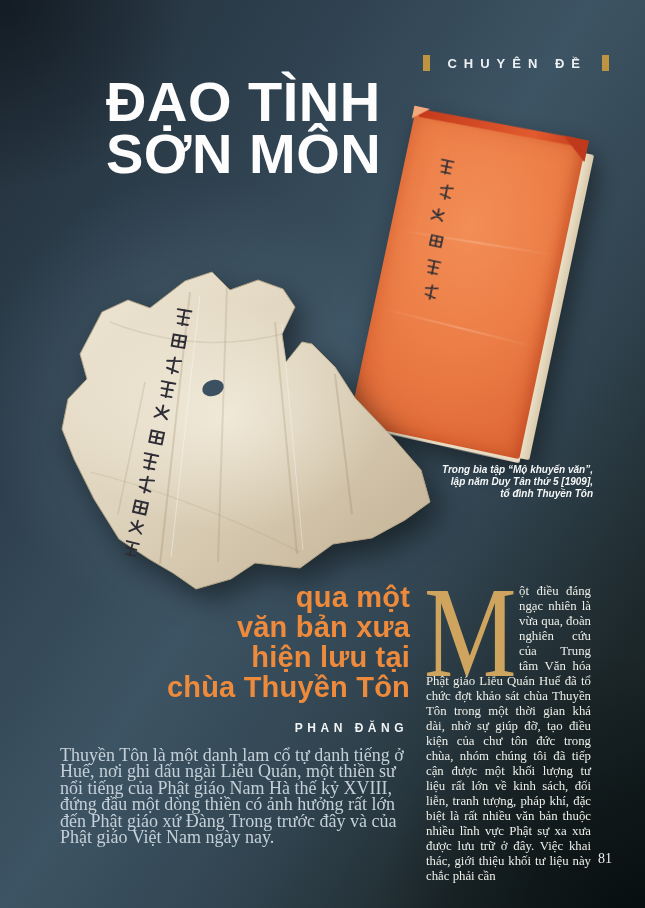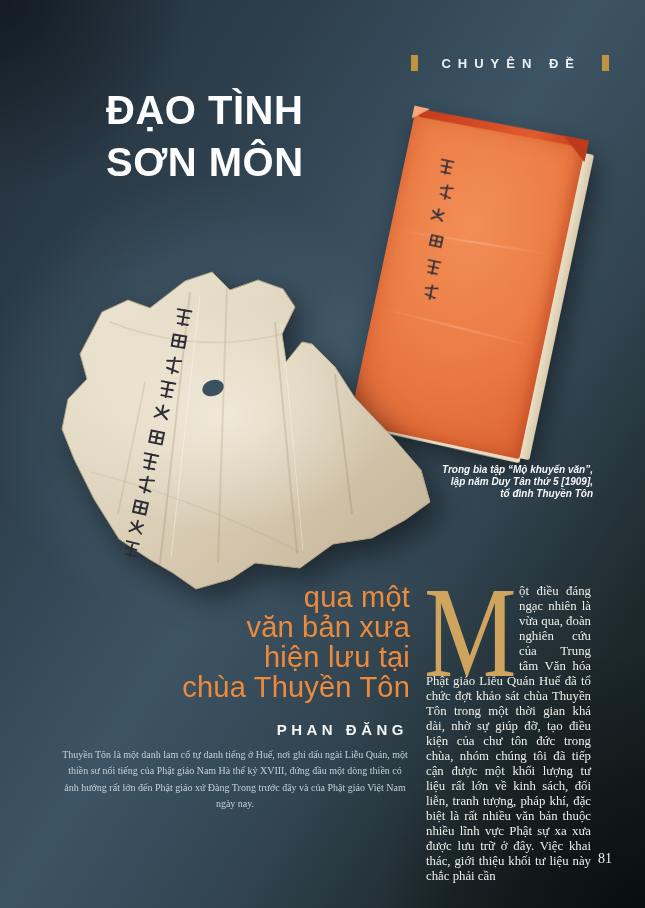--- a/index.html
+++ b/index.html
@@ -6,26 +6,26 @@
   .page{
     position:relative;width:645px;height:908px;overflow:hidden;
     font-family:"Liberation Sans",sans-serif;
     background:
       radial-gradient(46% 34% at 30% 44%, rgba(90,118,136,.55), rgba(90,118,136,0) 72%),
       radial-gradient(42% 30% at 0% 0%, rgba(8,14,20,.6), rgba(8,14,20,0) 70%),
       radial-gradient(55% 42% at 98% 102%, rgba(3,9,9,.75), rgba(3,9,9,0) 72%),
       linear-gradient(123deg,#232f3a 0%,#2e404e 26%,#3d5464 48%,#314450 66%,#1d282b 84%,#131d1e 100%);
   }
   
-  .section-head{position:absolute;top:55px;right:36px;display:flex;align-items:center;gap:21px;}
+  .section-head{position:absolute;top:55px;right:36px;display:flex;align-items:center;gap:15px;}
   .gold-bar{width:7px;height:16px;background:#bf9440;}
   .section-label{font-size:13px;font-weight:600;letter-spacing:7px;color:#edf1f3;text-indent:2px;}
   
-  .title{position:absolute;left:106px;top:84px;color:#fdfdfd;font-weight:800;
-         font-size:40px;line-height:52px;letter-spacing:.5px;}
+  .title{position:absolute;left:106px;top:76px;color:#fdfdfd;font-weight:800;
+         font-size:56px;line-height:52px;letter-spacing:.5px;}
   
   .book{position:absolute;left:416px;top:108px;width:188px;height:326px;
         transform:rotate(12deg);transform-origin:0 0;z-index:2;
         filter:drop-shadow(7px 11px 13px rgba(0,0,0,.45));}
   .book .pages-right{position:absolute;left:171px;top:9px;width:13px;height:312px;
         background:linear-gradient(90deg,#f0e7d0,#d8c9ab);border-radius:2px;}
   .book .pages-bottom{position:absolute;left:3px;top:317px;width:172px;height:8px;
         background:#e9dcc2;border-radius:2px;transform:rotate(.6deg);}
   .book .cover{position:absolute;left:0;top:0;width:174px;height:322px;border-radius:3px;
         background:radial-gradient(120% 95% at 45% 32%,#f28e56 0%,#ec7d46 42%,#e26d3a 72%,#d55f31 100%);
@@ -42,26 +42,26 @@
   .book .crease.c2{top:205px;transform:rotate(2deg);}
   .book-callig{position:absolute;left:24px;top:38px;}
   
   .manuscript{position:absolute;left:50px;top:262px;width:385px;height:332px;z-index:3;
         filter:drop-shadow(9px 13px 15px rgba(0,0,0,.5));}
   
   .caption{position:absolute;right:52px;top:464px;width:212px;text-align:right;
         font-style:italic;font-weight:700;font-size:10px;line-height:11.8px;color:#f5f7f7;z-index:4;}
   
   .subtitle{position:absolute;right:235px;top:582px;text-align:right;color:#ee8a3c;
-        font-weight:400;font-size:29px;line-height:30px;letter-spacing:.2px;z-index:4;}
-  .author{position:absolute;right:237px;top:721px;font-size:15px;font-weight:700;
+        font-weight:700;font-size:29px;line-height:30px;letter-spacing:.2px;z-index:4;}
+  .author{position:absolute;right:237px;top:721px;font-size:12px;font-weight:700;
         letter-spacing:4.5px;color:#f1f4f5;}
   
-  .intro{position:absolute;left:60px;top:747px;width:350px;text-align:center;
-        font-family:"Liberation Serif",serif;font-size:10px;line-height:16.4px;color:#c5d0d8;}
+  .intro{position:absolute;left:60px;top:747px;width:350px;text-align:left;
+        font-family:"Liberation Serif",serif;font-size:18px;line-height:16.4px;color:#c5d0d8;}
   
   .article{position:absolute;left:426px;top:584px;width:165px;text-align:justify;
         font-family:"Liberation Serif",serif;font-size:12.8px;line-height:15px;color:#edefe9;}
   .dropcap{float:left;width:90px;height:87px;overflow:visible;color:#cfa45f;
         font-family:"Liberation Serif",serif;font-size:130px;line-height:92px;
         transform:scaleX(.8);transform-origin:0 55%;margin:2px 5px 0 -2px;}
   .pageno{position:absolute;right:33px;top:851px;font-family:"Liberation Serif",serif;
         font-size:14px;color:#eaede9;}
   svg .stroke-glyph{stroke:#2e2d35;stroke-width:1.7;fill:none;stroke-linecap:round;}
 </style>

